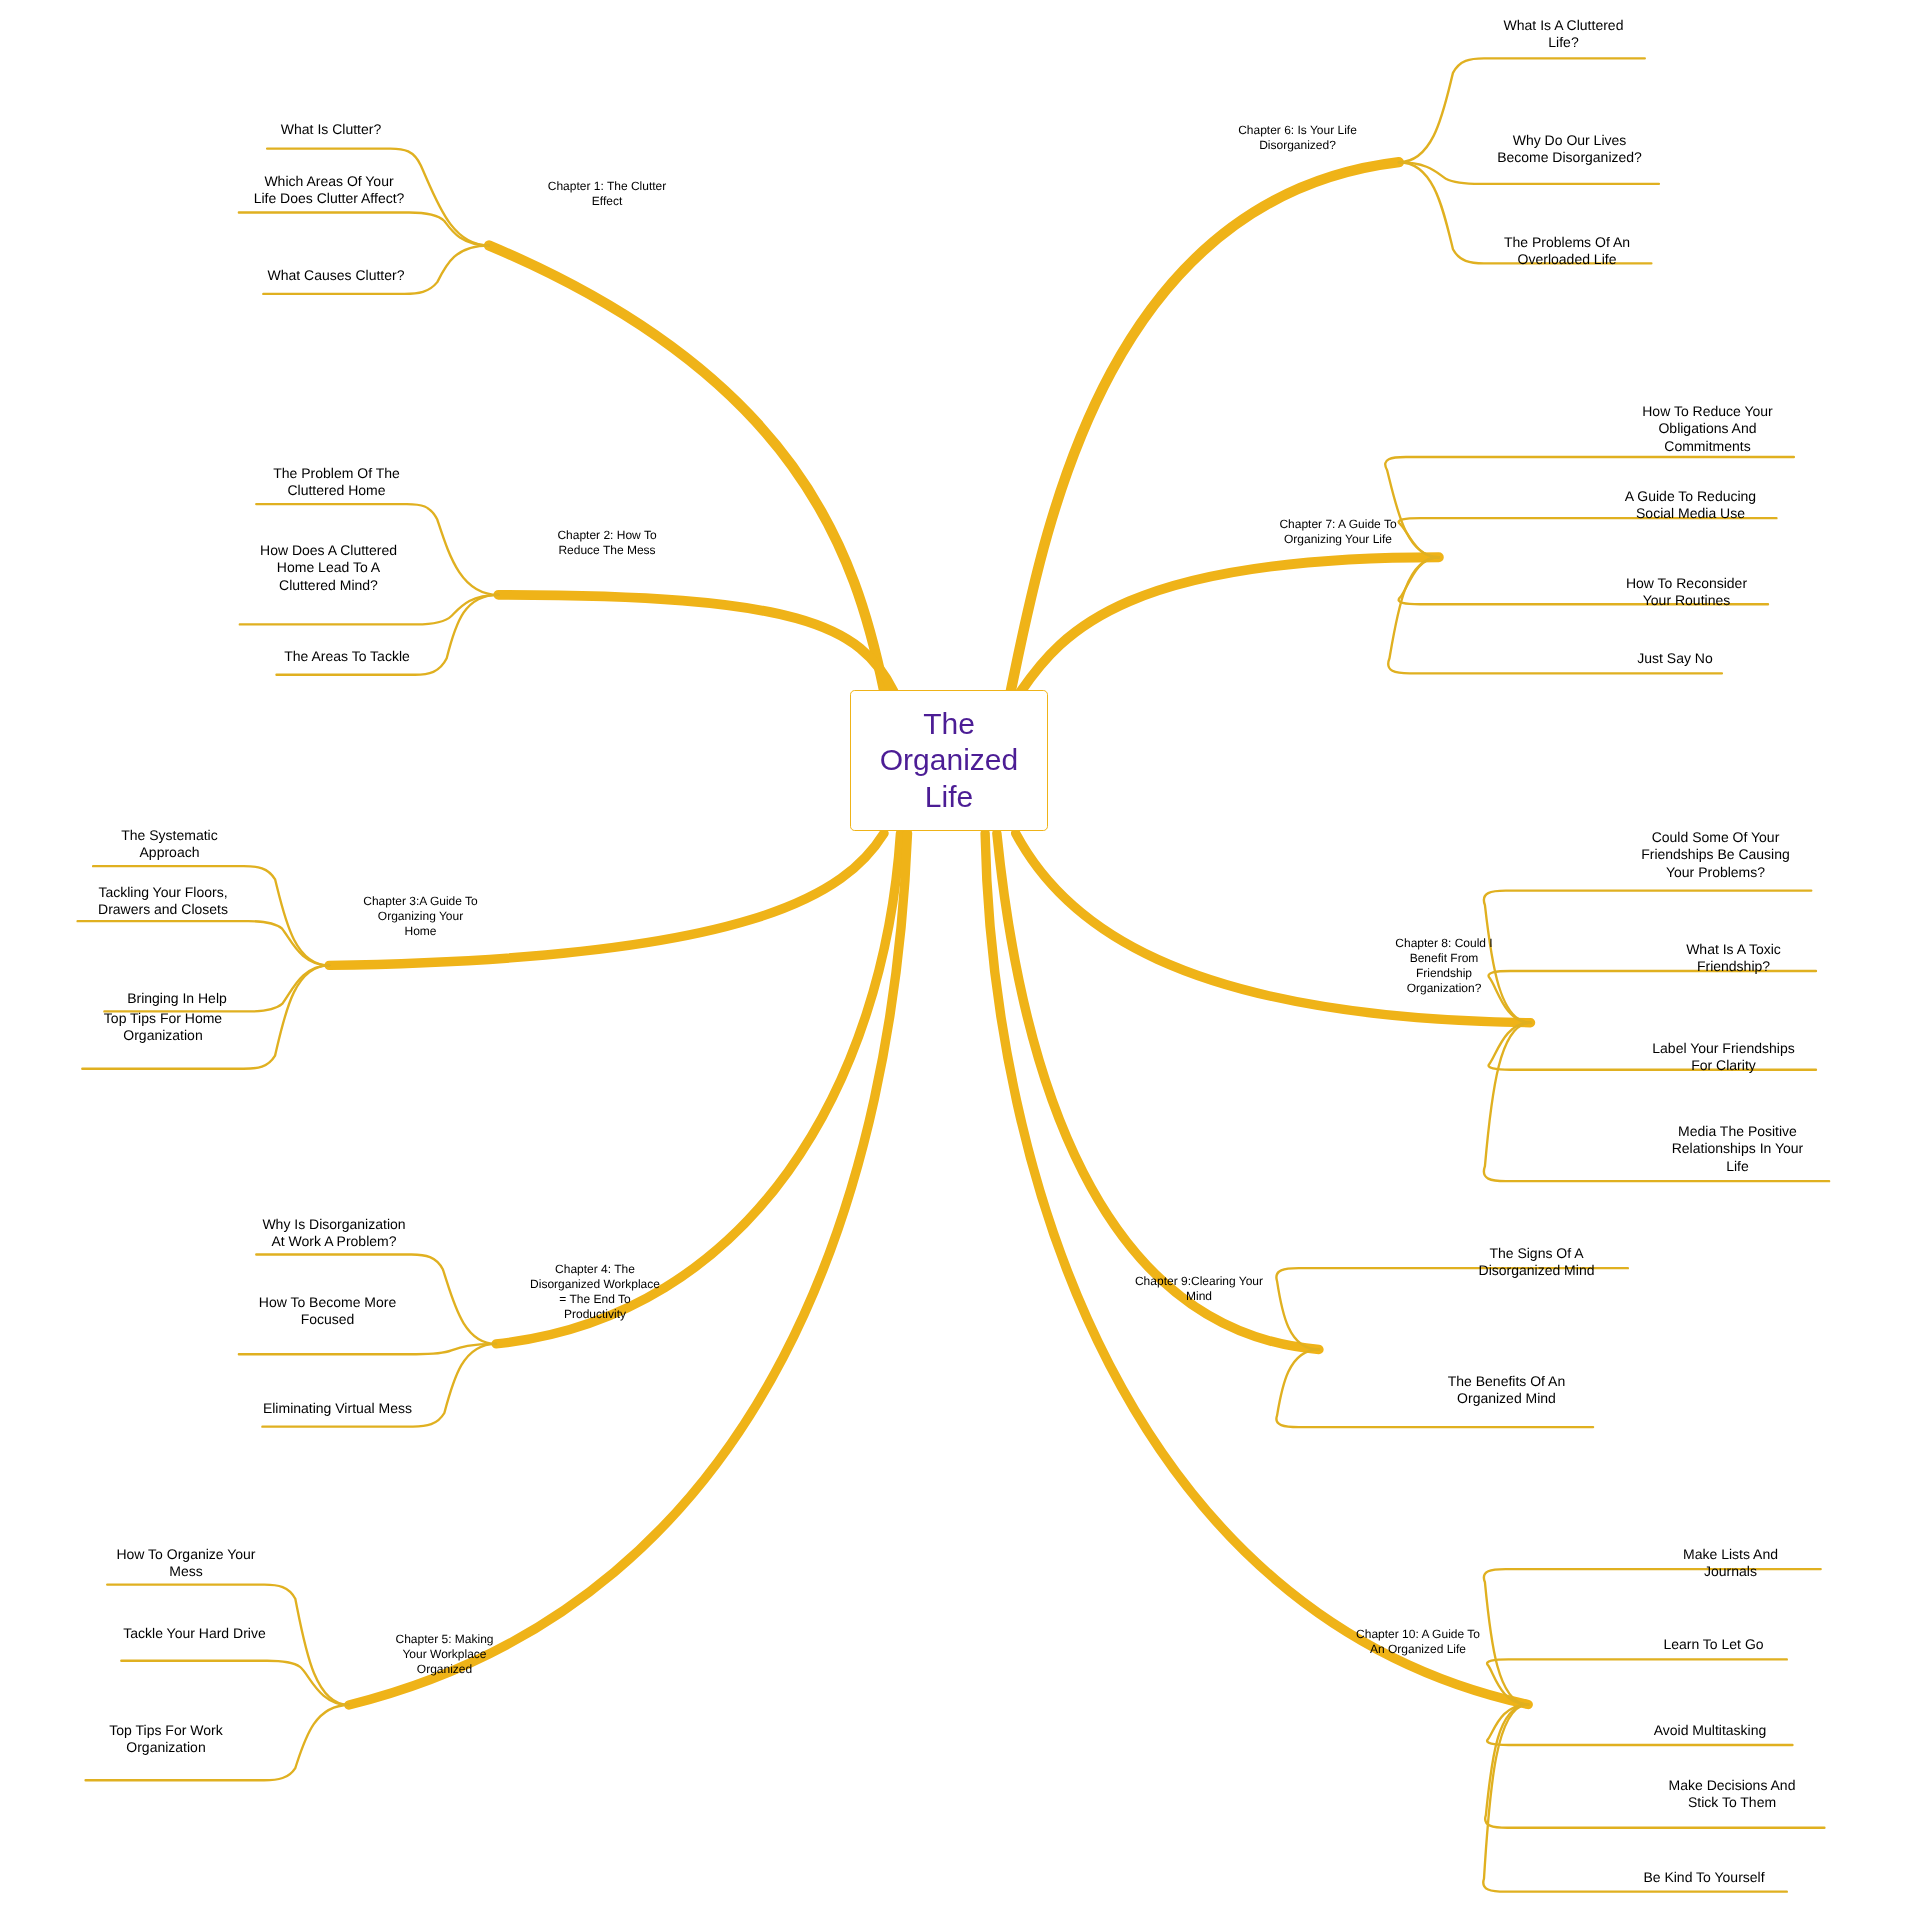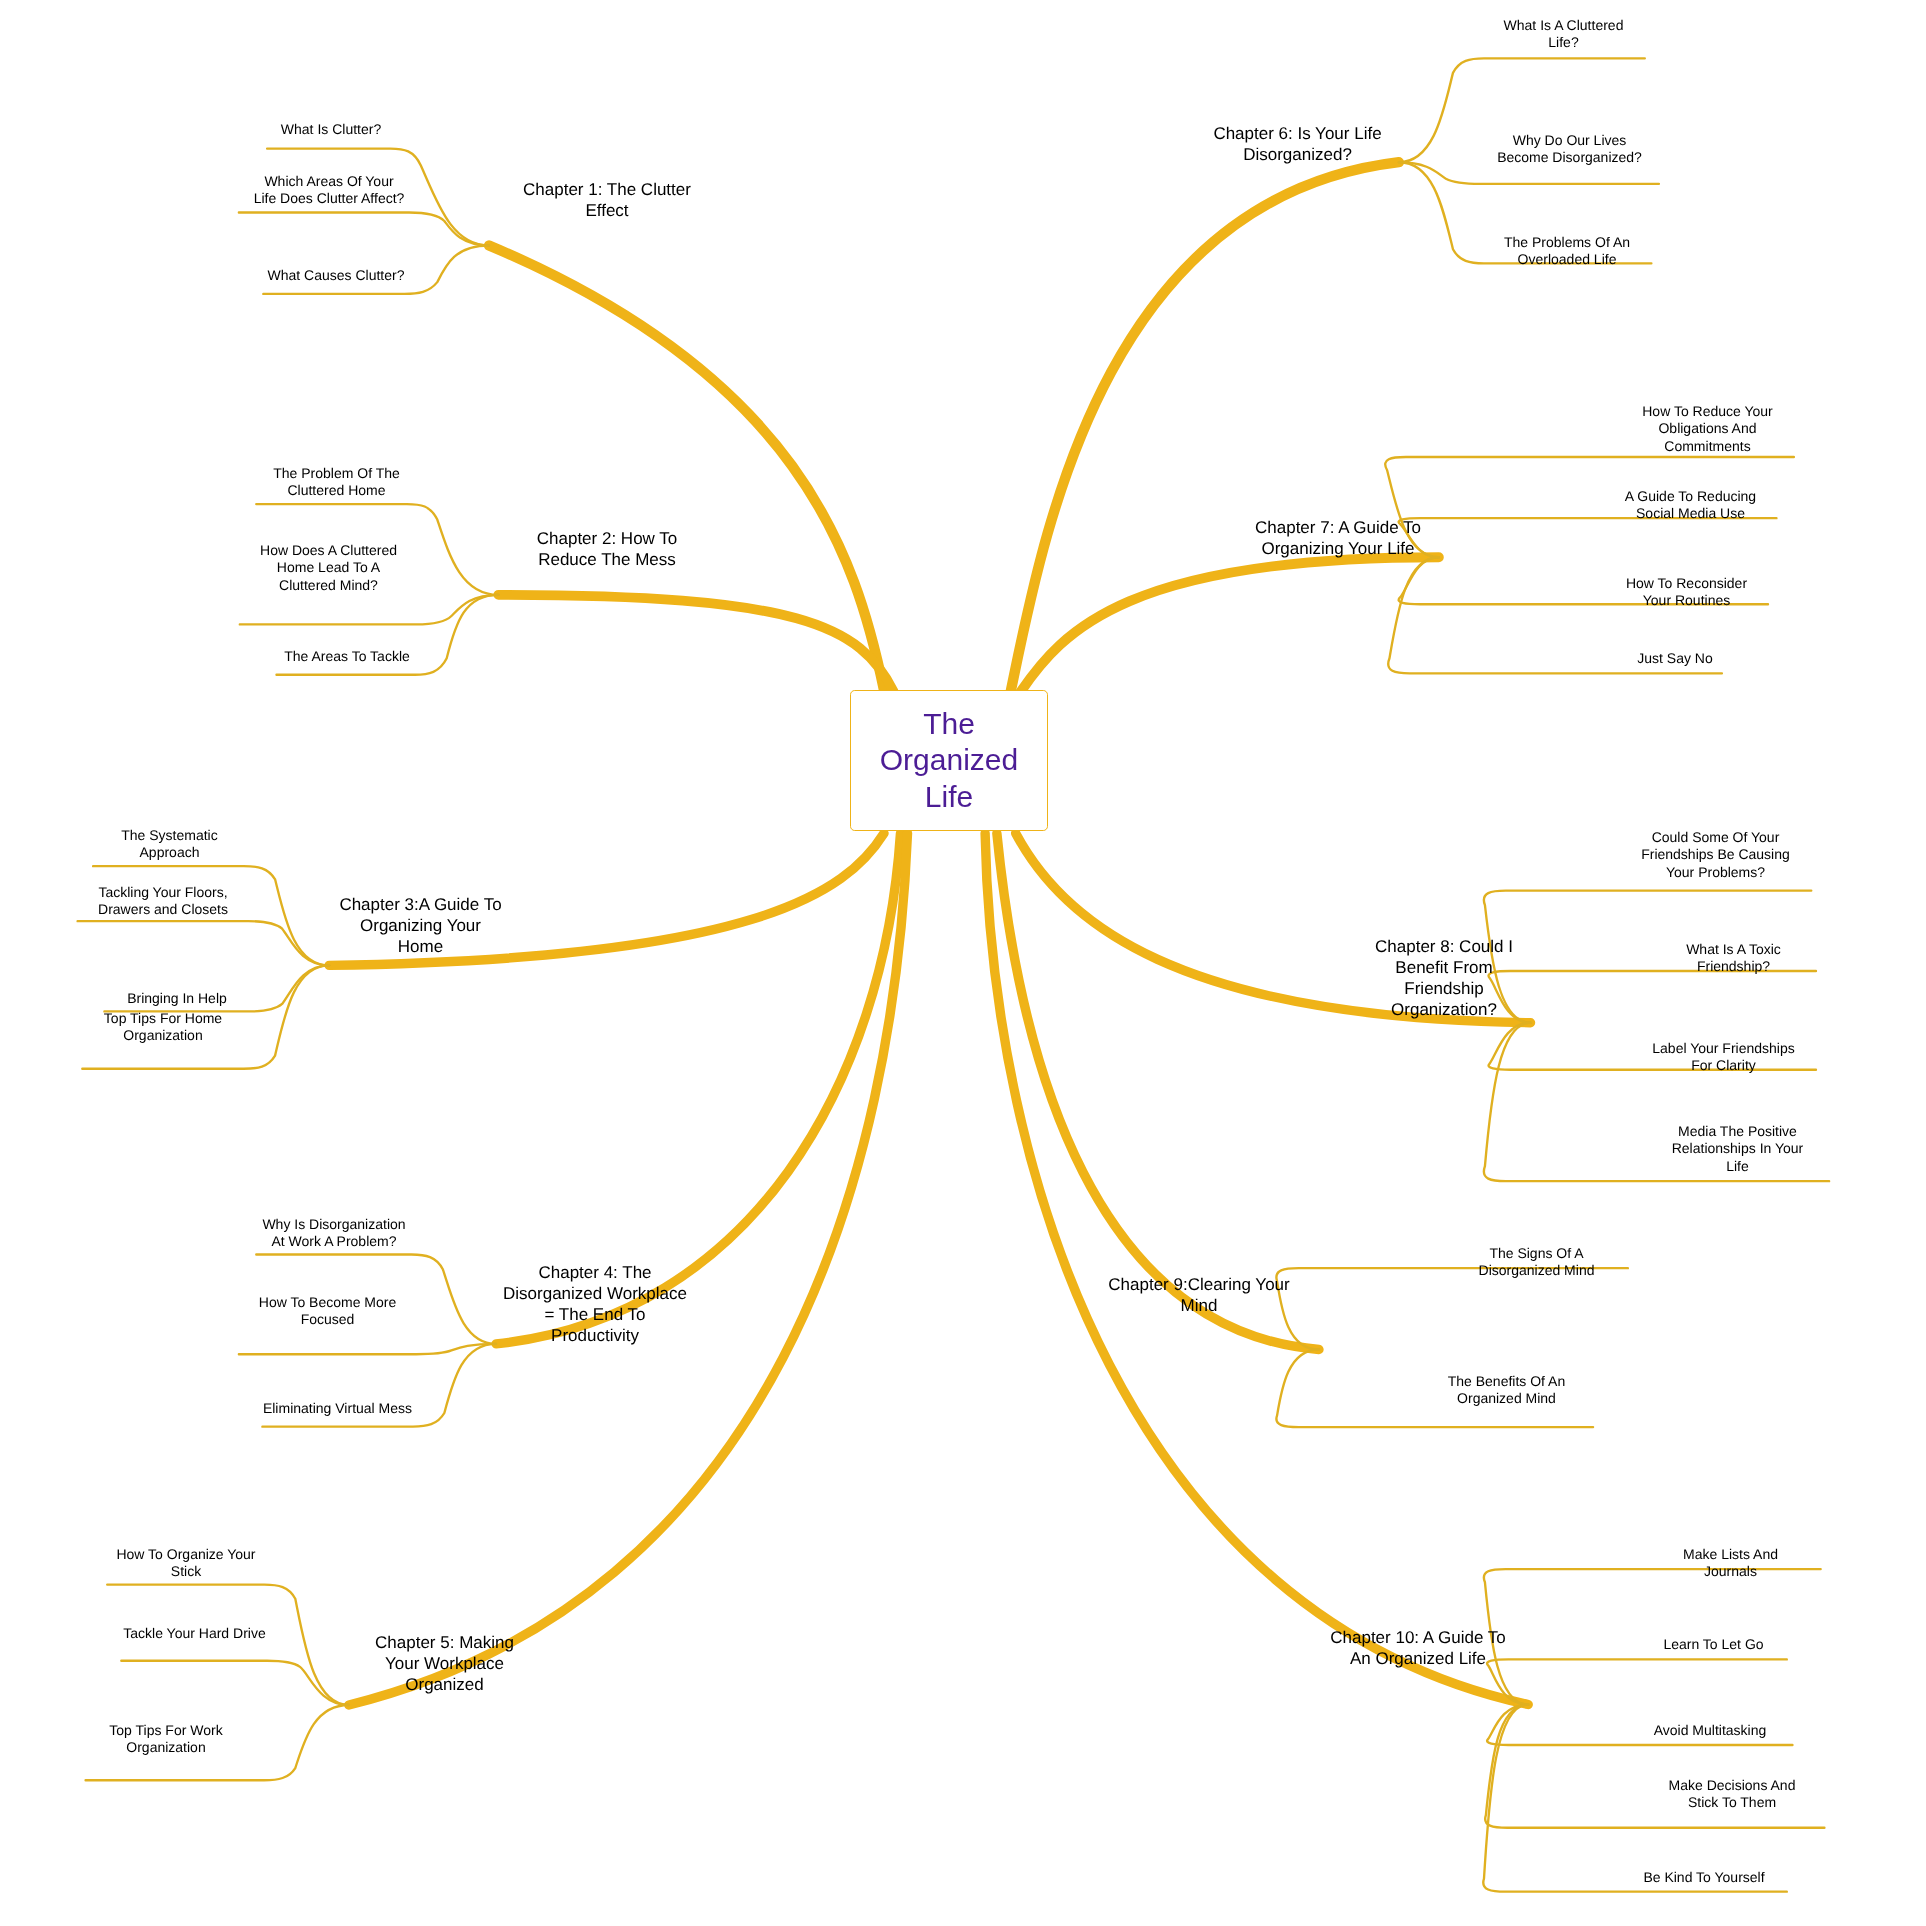--- a/index.html
+++ b/index.html
@@ -25,21 +25,21 @@
   .node-label {
     position: absolute;
     color: #000000;
     font-family: "Liberation Sans", sans-serif;
     font-weight: 400;
     line-height: 1.24;
     white-space: pre-line;
     text-rendering: geometricPrecision;
   }
   .chapter-label {
-    font-size: 17px;
+    font-size: 12px;
   }
   .sub-label {
     font-size: 14px;
   }
   .lbl-center  { text-align: center; }
   .lbl-left    { text-align: center; }
   .lbl-right   { text-align: center; }
 
   #central-node {
     position: absolute;
@@ -200,21 +200,21 @@
   <div class="node-label sub-label lbl-left" style="left:81px; top:1010px; width:164px;">Top Tips For Home
 Organization</div>
 
   <div class="node-label sub-label lbl-left" style="left:254px; top:1216px; width:160px;">Why Is Disorganization
 At Work A Problem?</div>
   <div class="node-label sub-label lbl-left" style="left:237px; top:1294px; width:181px;">How To Become More
 Focused</div>
   <div class="node-label sub-label lbl-left" style="left:260px; top:1400px; width:155px;">Eliminating Virtual Mess</div>
 
   <div class="node-label sub-label lbl-left" style="left:106px; top:1546px; width:160px;">How To Organize Your
-Stick</div>
+Mess</div>
   <div class="node-label sub-label lbl-left" style="left:118px; top:1625px; width:153px;">Tackle Your Hard Drive</div>
   <div class="node-label sub-label lbl-left" style="left:84px; top:1722px; width:164px;">Top Tips For Work
 Organization</div>
 
   <div class="node-label sub-label lbl-right" style="left:1481px; top:17px; width:165px;">What Is A Cluttered
 Life?</div>
   <div class="node-label sub-label lbl-right" style="left:1478px; top:132px; width:183px;">Why Do Our Lives
 Become Disorganized?</div>
   <div class="node-label sub-label lbl-right" style="left:1481px; top:234px; width:172px;">The Problems Of An
 Overloaded Life</div>

